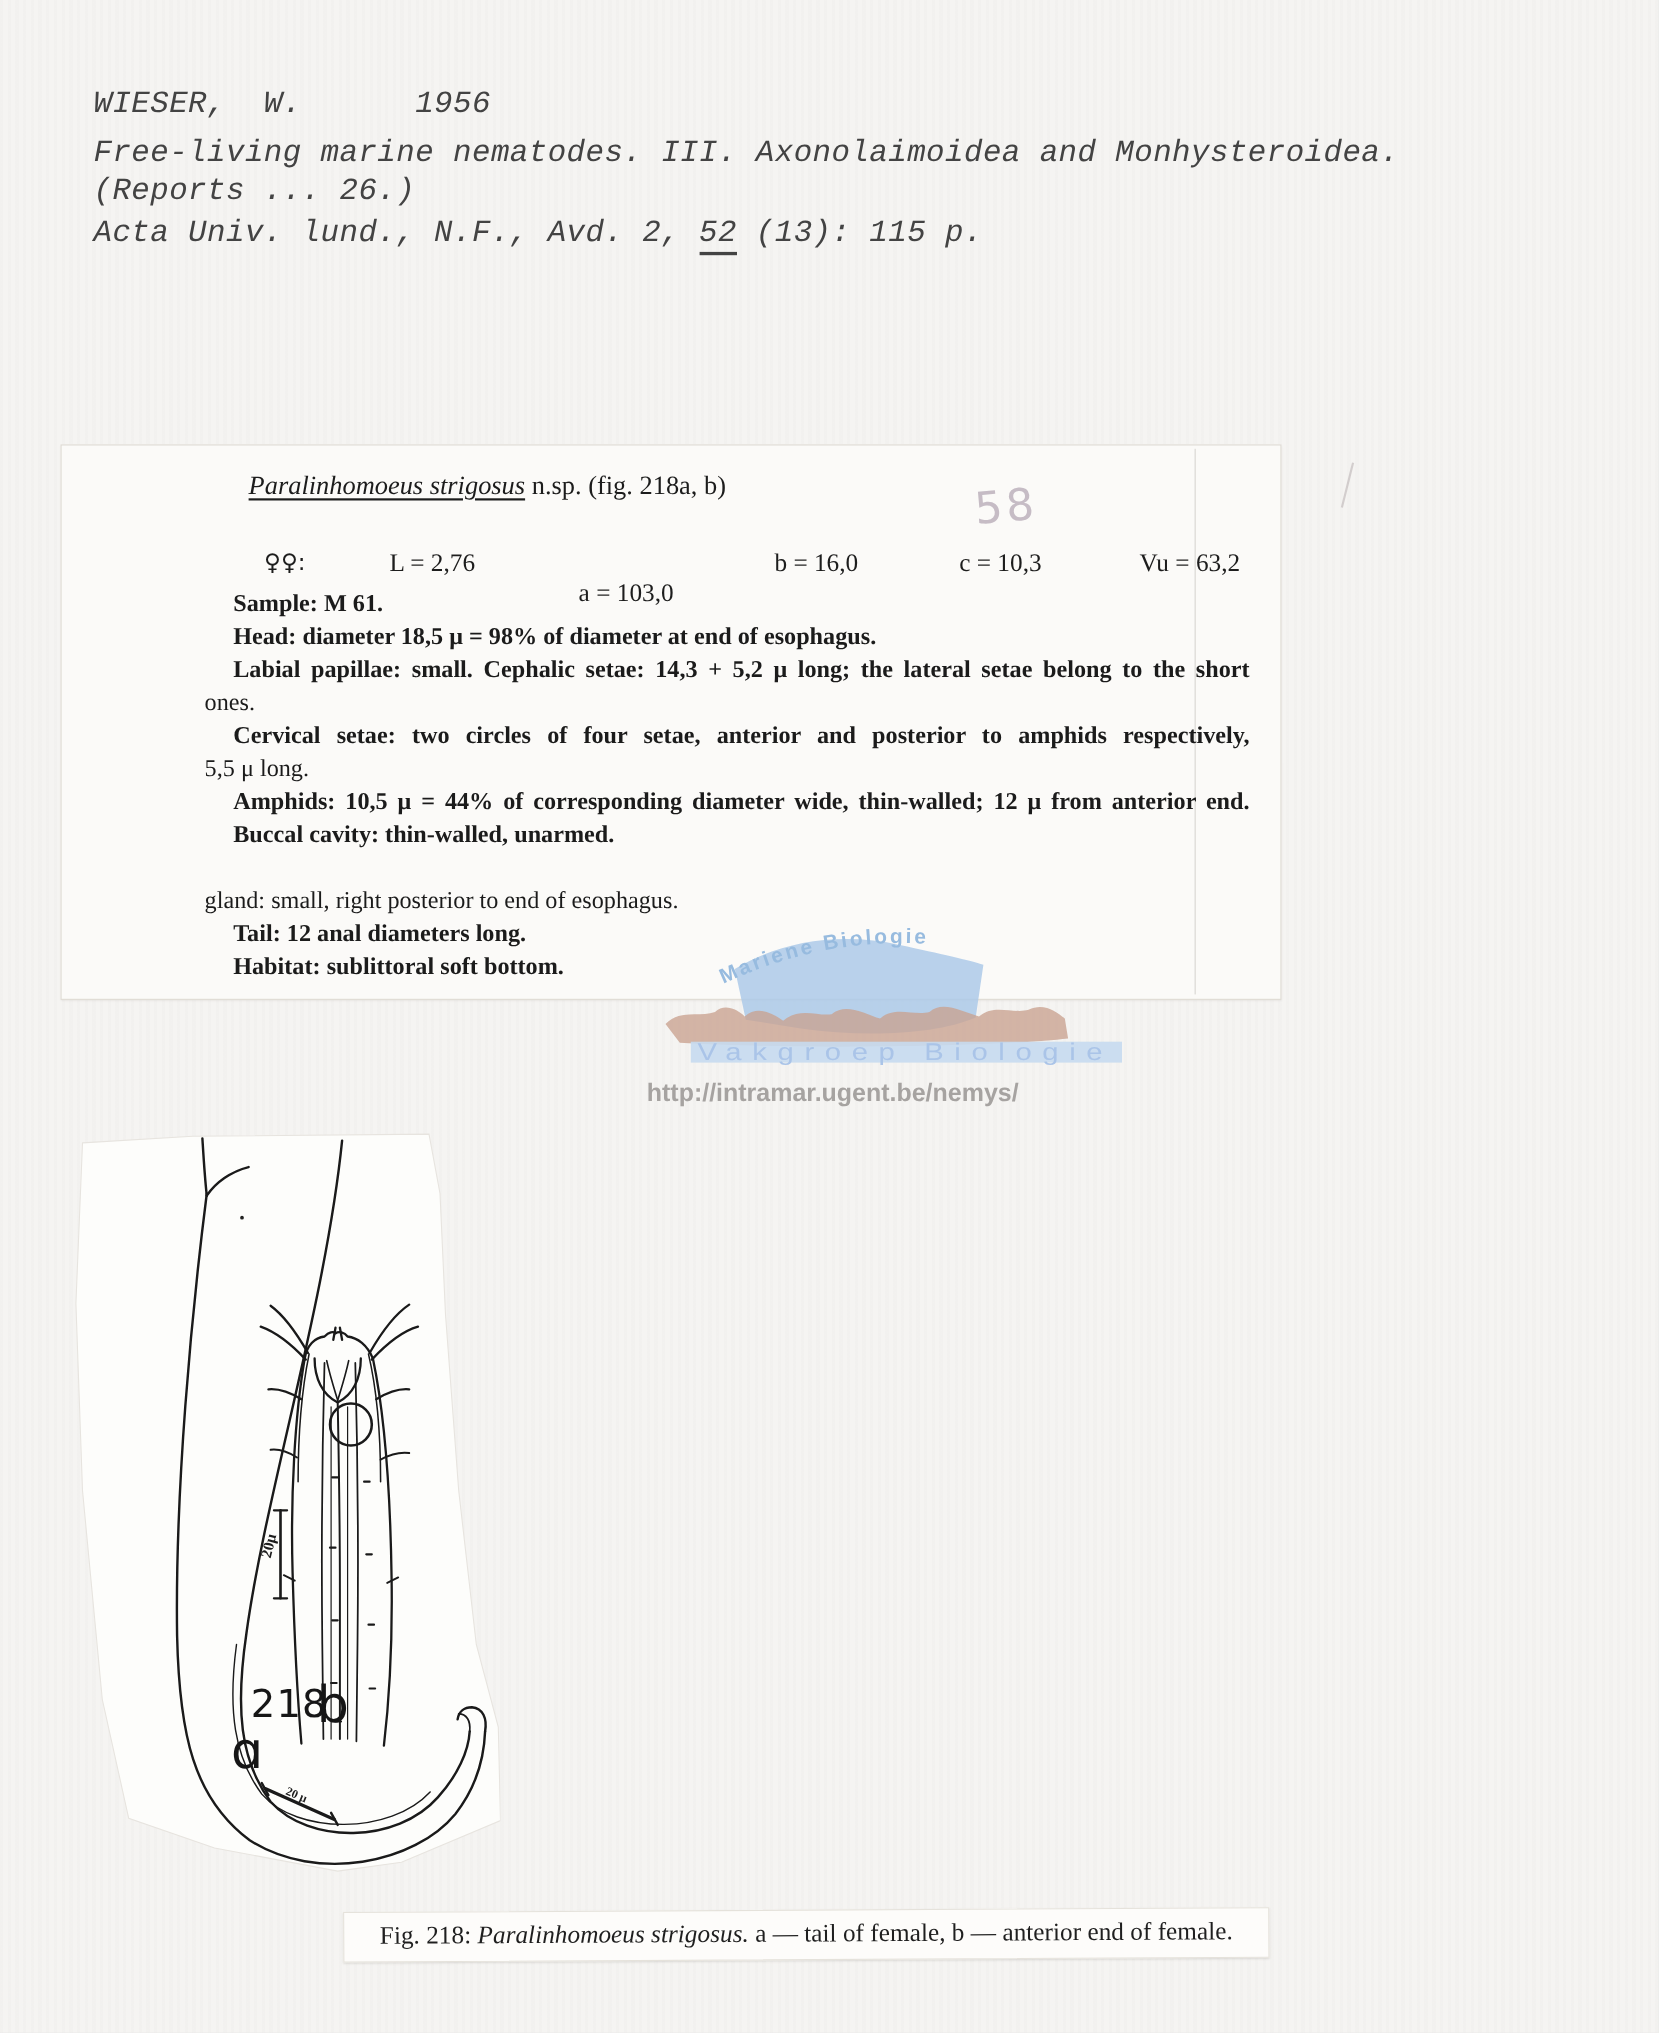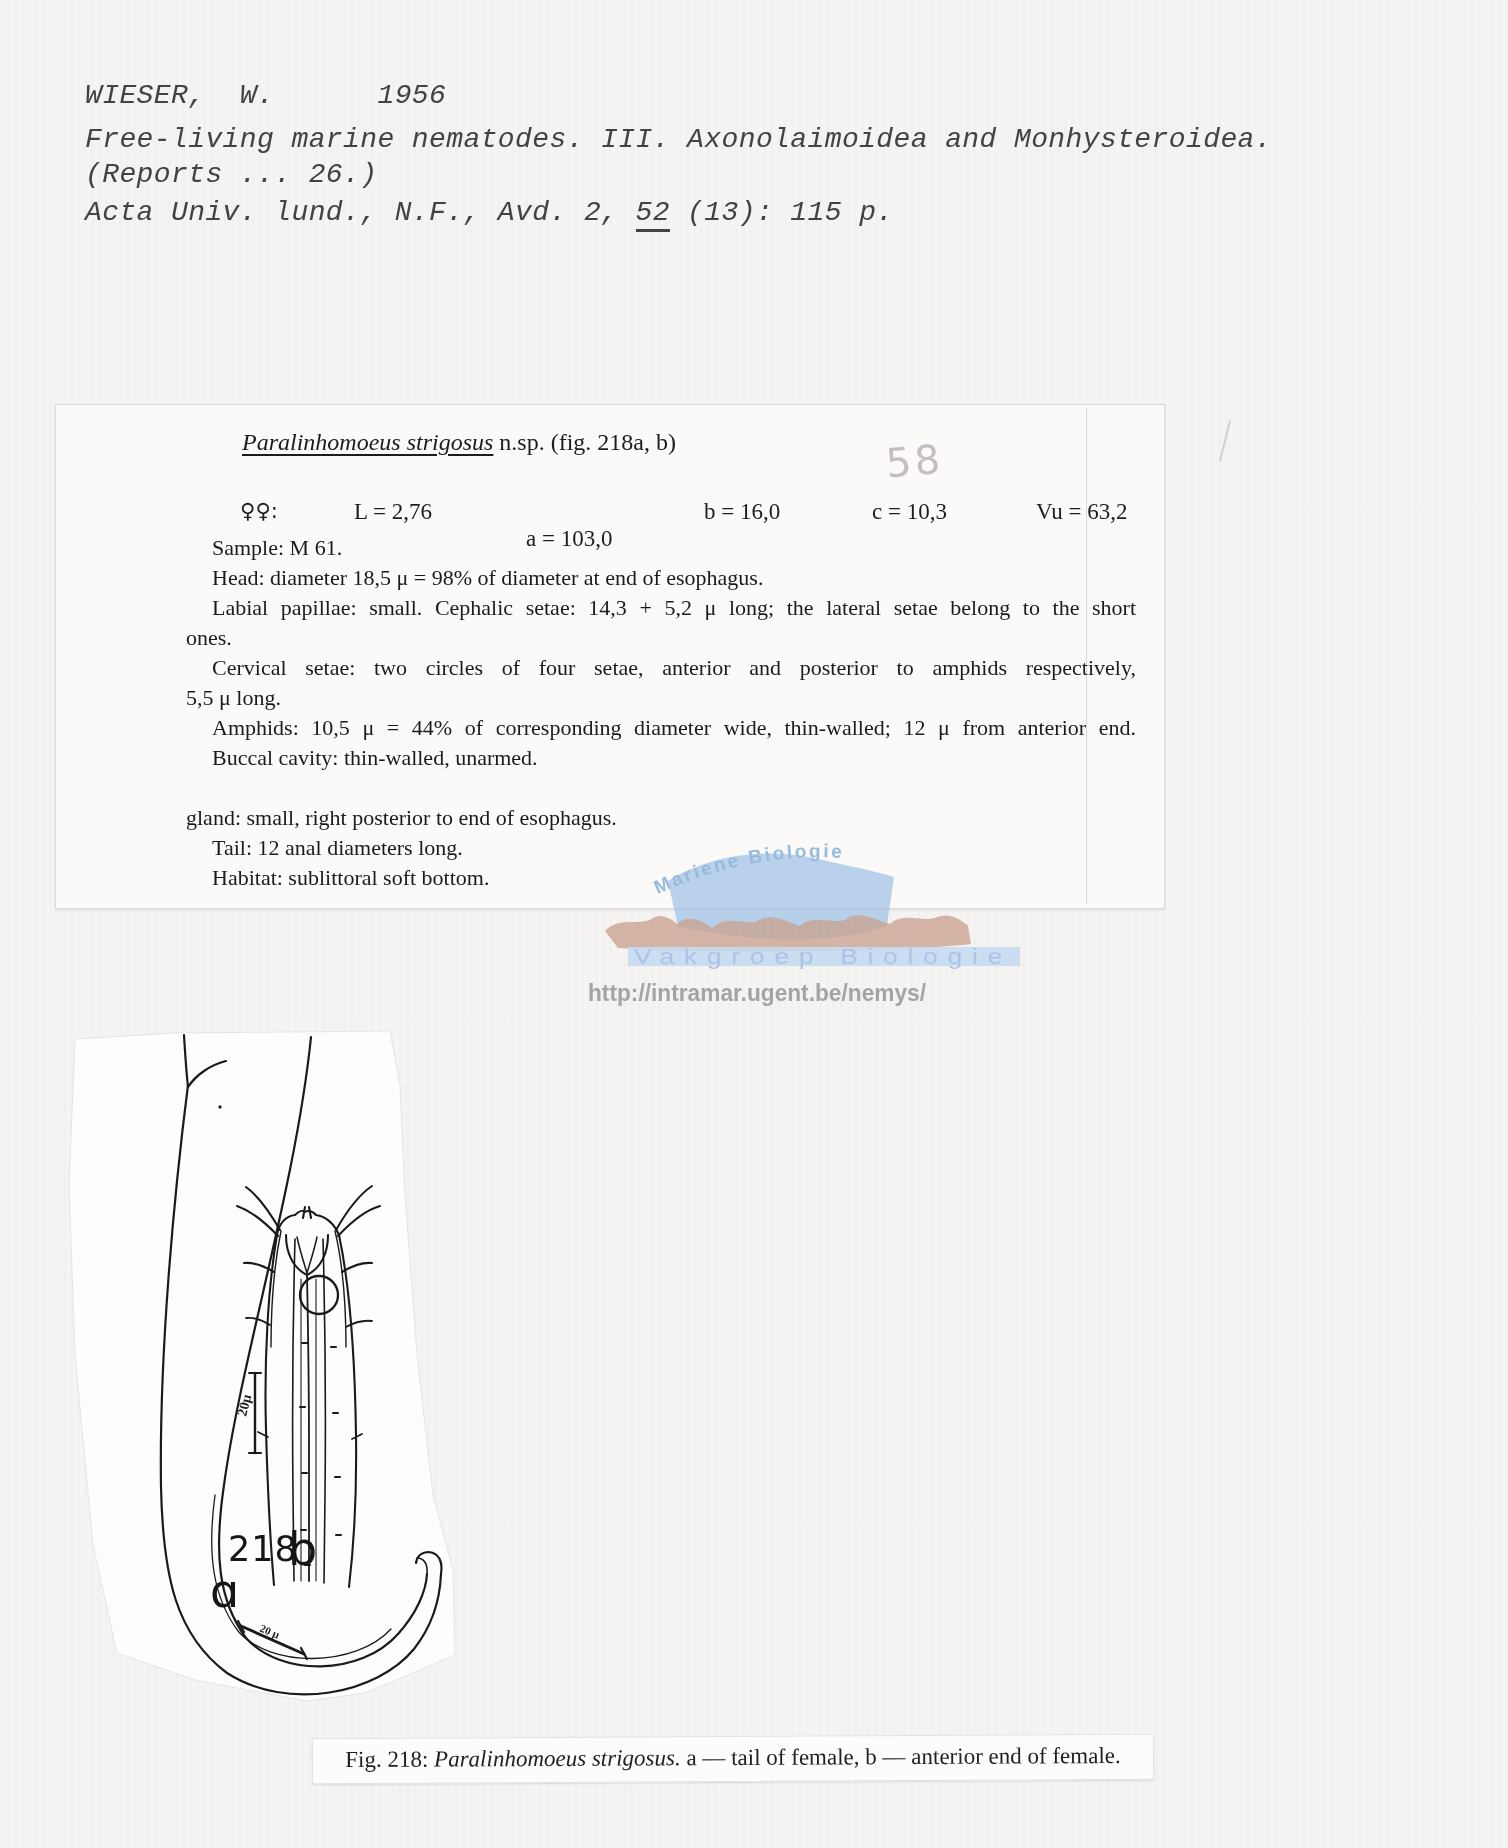--- a/index.html
+++ b/index.html
@@ -12,27 +12,27 @@
   .twline{position:absolute;left:85px;white-space:pre;color:#434343;
     font-family:"Liberation Mono","DejaVu Sans Mono",monospace;font-size:28px;letter-spacing:.4px;font-style:italic;}
   .tw1{top:80px;} .tw2{top:124px;} .tw3{top:159px;} .tw4{top:197px;}
   .tw-underline{border-bottom:3px solid #434343;padding-bottom:1px;}
 
   
   #clip{position:absolute;left:55px;top:404px;width:1108px;height:503px;
     background:#fbfaf8;border:1px solid #dedad3;box-shadow:0 1px 2px rgba(120,115,105,.18);}
   #clip .crease{position:absolute;left:1030px;top:3px;width:1px;height:496px;background:rgba(150,145,138,.35);}
   .xtitle{position:absolute;left:170px;top:24px;font-size:24px;color:#1c1c1c;white-space:pre;}
-  .xtitle .sp{font-style:italic;text-decoration:underline;text-decoration-thickness:2px;text-underline-offset:4px;margin-left:16px;}
+  .xtitle .sp{font-style:italic;text-decoration:underline;text-decoration-thickness:2px;text-underline-offset:4px;}
   .meas{position:absolute;top:94px;font-size:23px;color:#1d1d1d;white-space:pre;}
   .meas.f{font-family:"DejaVu Sans",sans-serif;font-size:21px;}
   .m0{left:184px;} .m1{left:298px;} .m2{left:470px;margin-top:27px;} .m3{left:648px;} .m4{left:816px;} .m5{left:980px;}
   .xline{position:absolute;left:130px;width:950px;height:30px;
     font-size:22px;line-height:30px;color:#1b1b1b;white-space:nowrap;}
-  .xline.ind{padding-left:26px;width:924px;}
+  .xline.ind{padding-left:26px;width:924px;font-weight:bold;}
   .xline.just{white-space:normal;text-align:justify;text-align-last:justify;}
 
   
   .pencil58{position:absolute;left:886px;top:438px;font-family:"DejaVu Sans",sans-serif;
     font-size:40px;color:#bdb2bd;transform:rotate(-5deg);letter-spacing:3px;opacity:.85;}
   .penciltick{position:absolute;left:1224px;top:420px;width:2px;height:42px;
     background:rgba(160,150,152,.4);transform:rotate(14deg);}
 
   
   #wm{position:absolute;left:560px;top:843px;width:470px;height:170px;}

